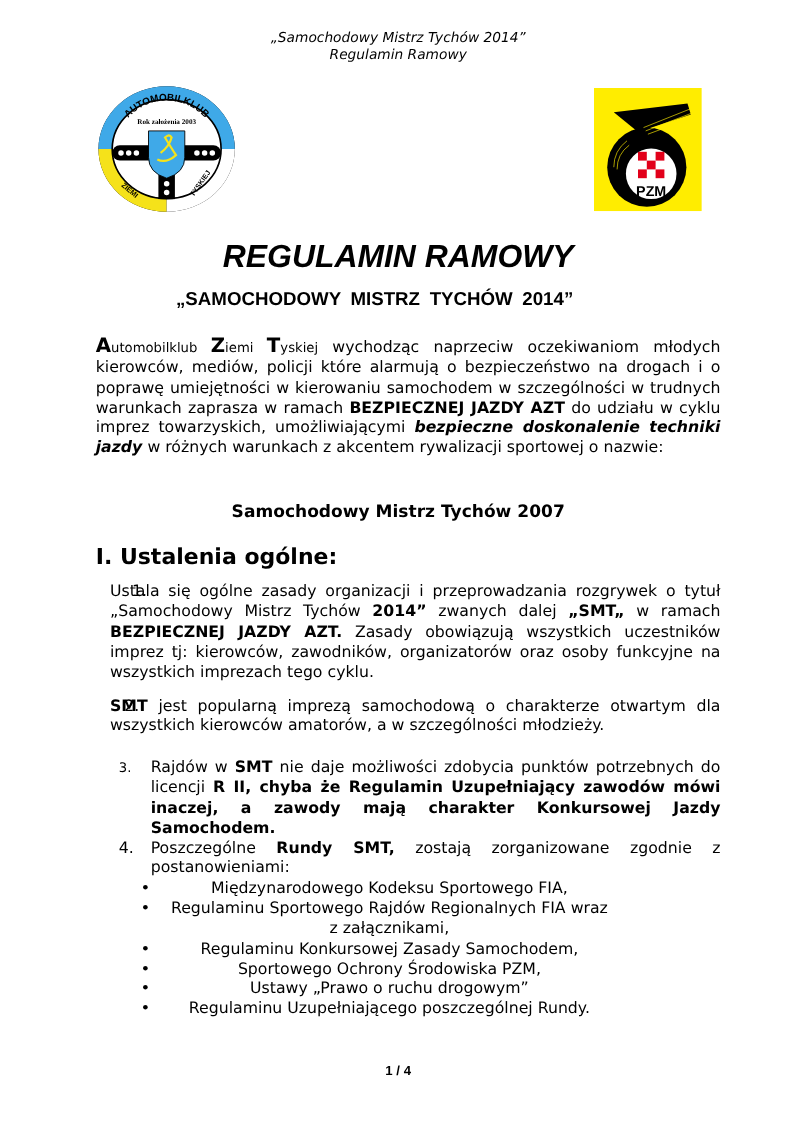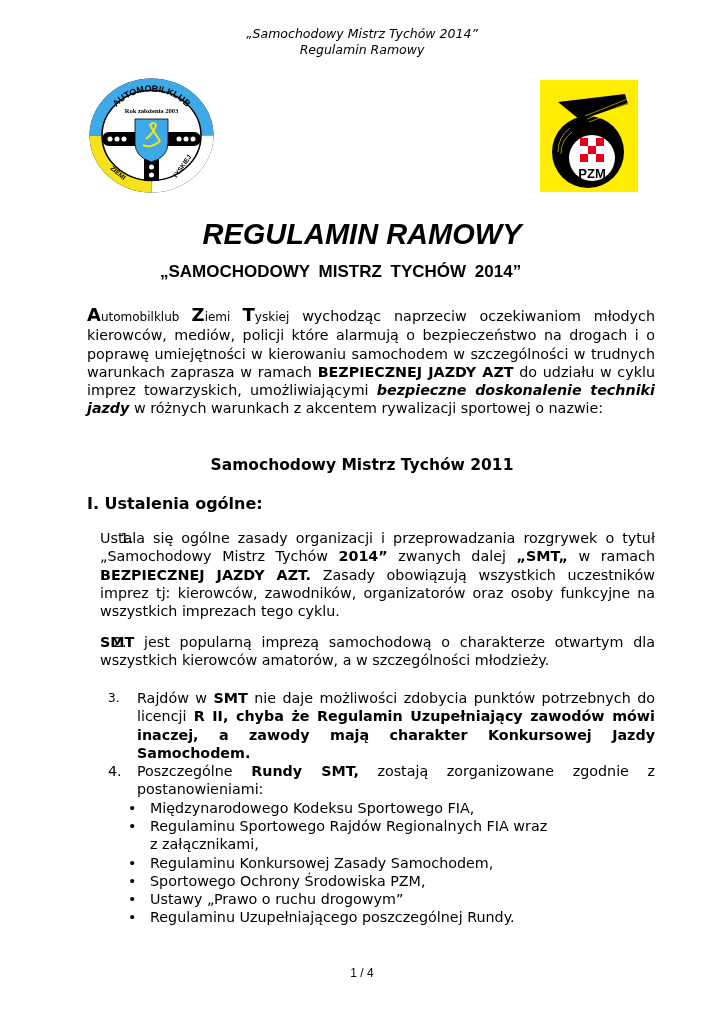--- a/index.html
+++ b/index.html
@@ -13,28 +13,28 @@
            font-family:"Liberation Sans", sans-serif; font-style:italic; font-weight:bold;
            font-size:29px; letter-spacing:0; }
   .subtitle { position:absolute; top:262px; left:160px; font-family:"Liberation Sans", sans-serif;
               font-weight:bold; font-size:17px; word-spacing:4px; }
   .p { position:absolute; left:87px; width:568px; font-size:14.3px; line-height:18.3px;
        text-align:justify; }
   .intro { top:306px; }
   .big { font-size:12px; }
   .bigb { font-size:18px; font-weight:bold; }
   .h2 { position:absolute; top:456px; left:0; width:724px; text-align:center; font-weight:bold; font-size:15.5px; }
-  .h3 { position:absolute; top:494px; left:87px; font-weight:bold; font-size:16px; }
+  .h3 { position:absolute; top:494px; left:87px; font-weight:bold; font-size:20px; }
   .item { position:absolute; left:100px; width:555px; font-size:14.3px; line-height:18.3px; text-align:justify; }
   .num { position:absolute; left:0; }
   .txt { }
   .bul { position:absolute; left:128px; font-size:14.3px; line-height:18.3px; }
   .bul .dot { position:absolute; left:0; }
-  .bul .bt { margin-left:22px; display:block; }
-  .footer { position:absolute; top:966px; left:0; width:724px; text-align:center; font-family:"Liberation Sans", sans-serif; font-size:12px; }
+  .bul .bt { margin-left:22px; display:block;text-align:center; }
+  .footer { position:absolute; top:966px; left:0; width:724px; text-align:center; font-family:"Liberation Sans", sans-serif; font-size:12px;font-weight:bold; }
 </style>
 </head>
 <body>
 
 <div class="hdr">
   <div>„Samochodowy Mistrz Tychów 2014”</div>
   <div>Regulamin Ramowy</div>
 </div>
 
 <svg class="logo-azt" viewBox="0 0 127 117">
@@ -89,21 +89,21 @@
       <rect x="56" y="74" width="8" height="8"></rect>
   </g>
   <text x="52" y="98" text-anchor="middle" font-family="'Liberation Sans', sans-serif" font-weight="bold" font-size="13" fill="#000">PZM</text>
 </svg>
 
 <div class="title">REGULAMIN RAMOWY</div>
 <div class="subtitle">„SAMOCHODOWY MISTRZ TYCHÓW 2014”</div>
 
 <div class="p intro"><span class="bigb">A</span><span class="big">utomobilklub </span><span class="bigb">Z</span><span class="big">iemi </span><span class="bigb">T</span><span class="big">yskiej</span><span> wychodząc naprzeciw oczekiwaniom młodych kierowców, mediów, policji które alarmują o bezpieczeństwo na drogach i o poprawę umiejętności w kierowaniu samochodem w szczególności w trudnych warunkach zaprasza w ramach </span><b>BEZPIECZNEJ JAZDY AZT</b><span> do udziału w cyklu imprez towarzyskich, umożliwiającymi </span><b><i>bezpieczne doskonalenie techniki jazdy</i></b><span> w różnych warunkach z akcentem rywalizacji sportowej o nazwie:</span></div>
 
-<div class="h2">Samochodowy Mistrz Tychów 2011</div>
+<div class="h2">Samochodowy Mistrz Tychów 2007</div>
 <div class="h3">I. Ustalenia  ogólne:</div>
 
 <div class="item" style="top:529px;">
   <span class="num" style="left:20px;">1.</span>
   <div class="txt"><span>Ustala się ogólne zasady organizacji i przeprowadzania rozgrywek o tytuł „Samochodowy Mistrz Tychów </span><b>2014”</b><span> zwanych dalej </span><b>„SMT„</b><span> w ramach </span><b>BEZPIECZNEJ JAZDY AZT.</b><span> Zasady obowiązują wszystkich uczestników imprez tj: kierowców, zawodników, organizatorów oraz osoby funkcyjne na wszystkich imprezach tego cyklu.</span></div>
 </div>
 
 <div class="item" style="top:633px;">
   <span class="num" style="left:13px;">2.</span>
   <div class="txt"><b>SMT</b><span> jest popularną imprezą samochodową o charakterze otwartym dla wszystkich kierowców amatorów, a w szczególności młodzieży.</span></div>

